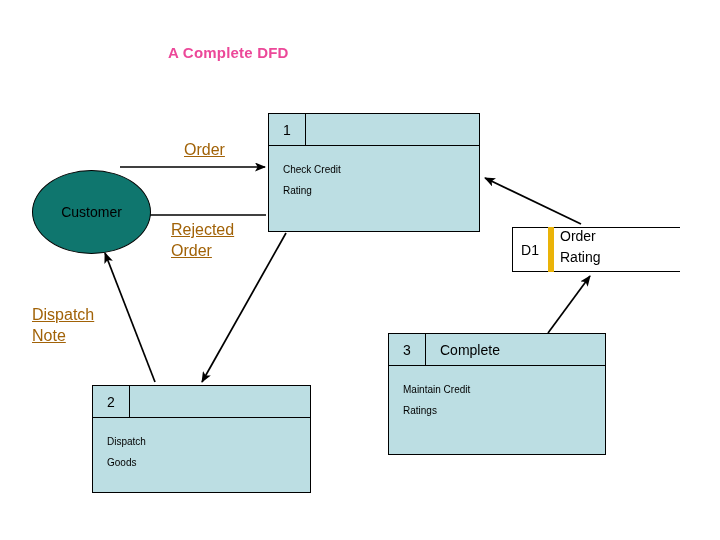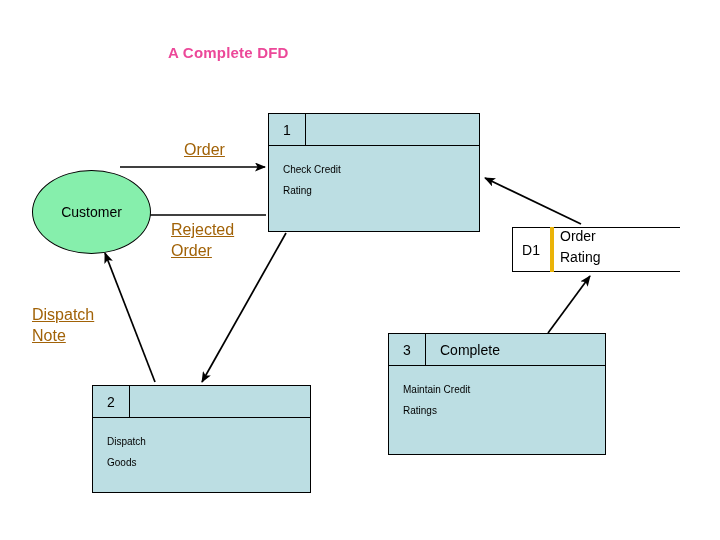--- a/index.html
+++ b/index.html
@@ -82,21 +82,21 @@
   
   #entity-customer {
     position: absolute;
     left: 32px;
     top: 170px;
     width: 119px;
     height: 84px;
     box-sizing: border-box;
     border: 1px solid #000000;
     border-radius: 50%;
-    background: #86efac;
+    background: #0f766e;
     display: flex;
     align-items: center;
     justify-content: center;
     font-size: 14px;
     color: #000000;
   }
 
   
   #datastore-d1 {
     position: absolute;
@@ -115,21 +115,21 @@
     border-bottom: 1px solid #000000;
     border-left: 1px solid #000000;
     background: transparent;
   }
   #datastore-d1 .ds-id {
     position: absolute;
     left: 0; top: 0;
     width: 42px;
     height: 100%;
     box-sizing: border-box;
-    border-right: 4px solid #eab308;
+    border-right: 6px solid #eab308;
     display: flex;
     align-items: center;
     justify-content: center;
     font-size: 14px;
     color: #000000;
   }
   #datastore-d1 .ds-name {
     position: absolute;
     left: 48px;
     top: -1px;

